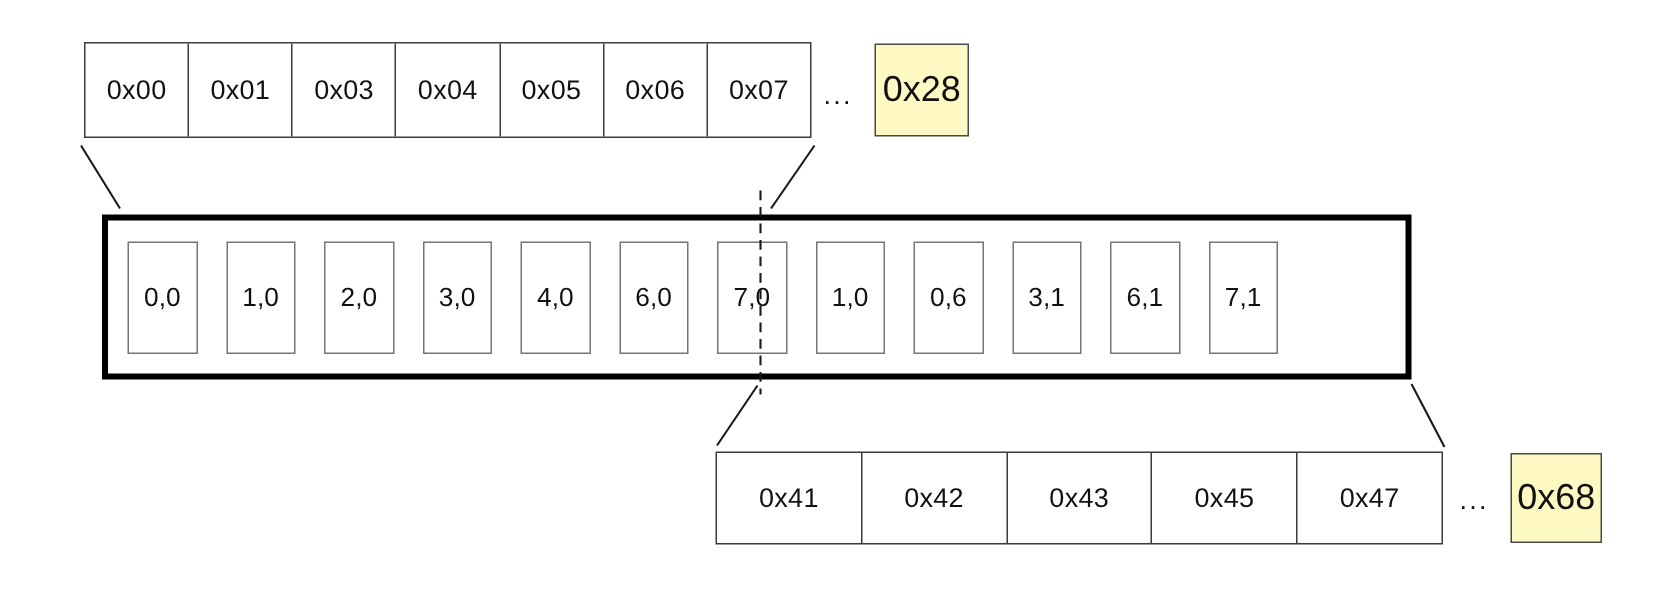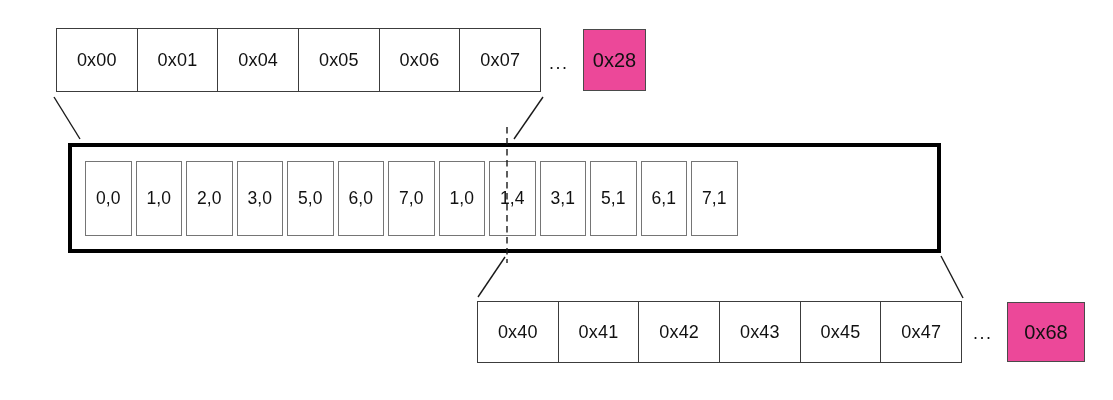--- a/index.html
+++ b/index.html
@@ -10,76 +10,75 @@
 
   
   .mem-row { position:absolute; display:flex; border:1.7px solid #3c3c3c; background:#ffffff; }
   .row-top { left:56px; top:28px; width:485px; height:64px; }
   .row-bottom { left:477px; top:301px; width:485px; height:62px; }
   .mem-cell { flex:1 1 0; border-left:1.7px solid #3c3c3c; display:flex; align-items:center;
               justify-content:center; font-size:18px; letter-spacing:0.2px; }
   .mem-cell:first-child { border-left:none; }
 
   
-  .lone-box { position:absolute; border:1.7px solid #4a4a4a; background:#ec4899; display:flex;
-              align-items:center; justify-content:center; font-size:20px;text-align:right; }
+  .lone-box { position:absolute; border:1.7px solid #4a4a4a; background:#fef9c3; display:flex;
+              align-items:center; justify-content:center; font-size:24px;text-align:right; }
   .box-28 { left:583px; top:29px; width:63px; height:62px; }
-  .box-68 { left:1007px; top:302px; width:78px; height:60px; }
+  .box-68 { left:1007px; top:302px; width:61px; height:60px; }
 
   .ellipsis { position:absolute; font-size:18px; letter-spacing:1.5px; }
   .ellipsis-top { left:549px; top:53px; }
   .ellipsis-bottom { left:973px; top:323px; }
 
   
   .big-box { position:absolute; left:68px; top:143px; width:873px; height:110px;
              border:4px solid #000000; background:#ffffff; display:flex; align-items:center;
-             gap:4px; padding-left:13px; }
+             gap:19px; padding-left:13px; }
   .char-cell { flex:none; width:46.5px; height:75px; border:1.7px solid #757575; background:#ffffff;
                display:flex; align-items:center; justify-content:center; font-size:17.5px; }
 
   .note { position:absolute; left:95px; top:291px; font-size:14.5px; }
 
   .overlay { position:absolute; left:0; top:0; width:1113px; height:400px; pointer-events:none; }
   .overlay line { stroke:#1a1a1a; stroke-width:1.4; }
 </style>
 </head>
 <body>
 
 <div class="canvas">
 
   <div class="mem-row row-top">
     <div class="mem-cell">0x00</div>
     <div class="mem-cell">0x01</div>
+    <div class="mem-cell">0x03</div>
     <div class="mem-cell">0x04</div>
     <div class="mem-cell">0x05</div>
     <div class="mem-cell">0x06</div>
     <div class="mem-cell">0x07</div>
   </div>
   <div class="ellipsis ellipsis-top">...</div>
   <div class="lone-box box-28">0x28</div>
 
   <div class="big-box">
     <div class="char-cell">0,0</div>
     <div class="char-cell">1,0</div>
     <div class="char-cell">2,0</div>
     <div class="char-cell">3,0</div>
-    <div class="char-cell">5,0</div>
+    <div class="char-cell">4,0</div>
     <div class="char-cell">6,0</div>
     <div class="char-cell">7,0</div>
     <div class="char-cell">1,0</div>
-    <div class="char-cell">1,4</div>
+    <div class="char-cell">0,6</div>
     <div class="char-cell">3,1</div>
-    <div class="char-cell">5,1</div>
     <div class="char-cell">6,1</div>
     <div class="char-cell">7,1</div>
   </div>
 
 
   <div class="mem-row row-bottom">
-    <div class="mem-cell">0x40</div>
     <div class="mem-cell">0x41</div>
     <div class="mem-cell">0x42</div>
     <div class="mem-cell">0x43</div>
     <div class="mem-cell">0x45</div>
     <div class="mem-cell">0x47</div>
   </div>
   <div class="ellipsis ellipsis-bottom">...</div>
   <div class="lone-box box-68">0x68</div>
 
   <svg class="overlay" viewBox="0 0 1113 400" aria-hidden="true">

